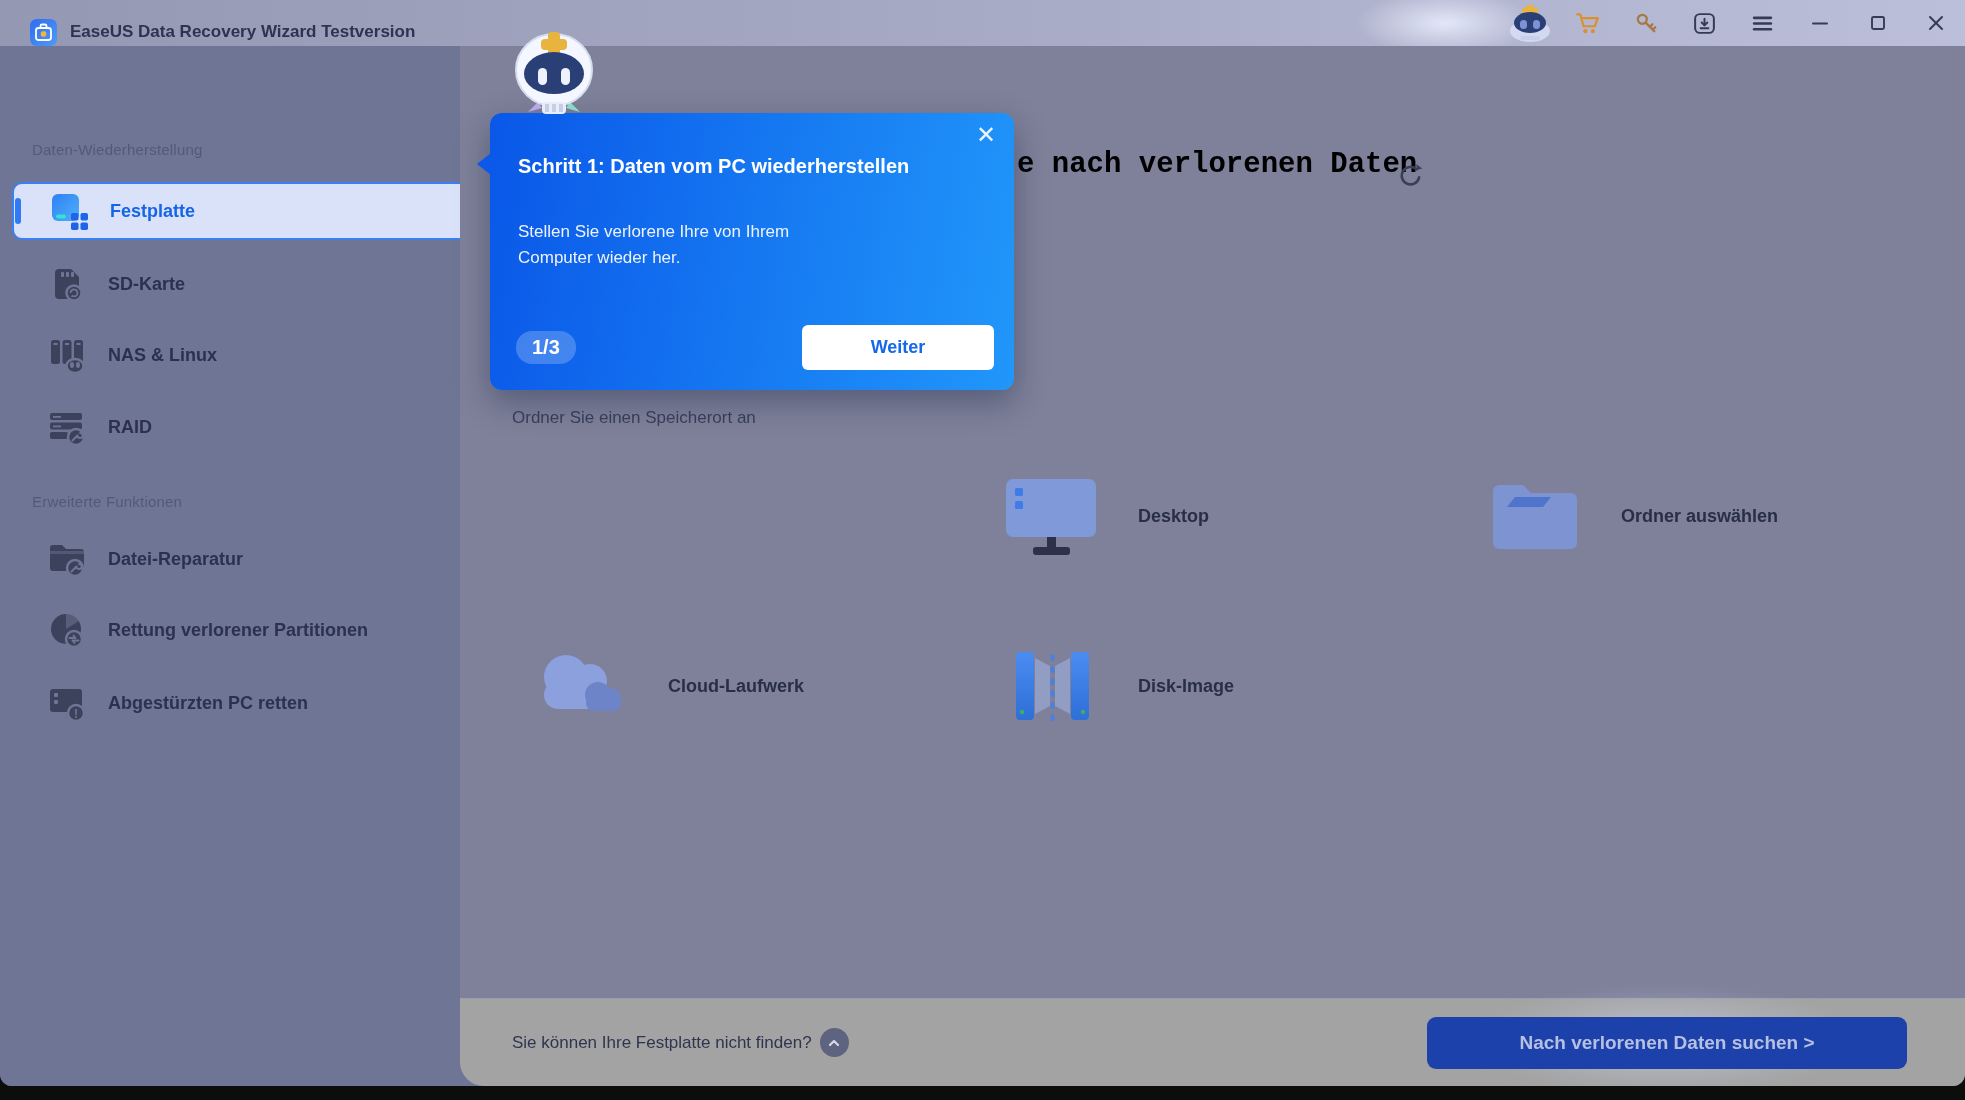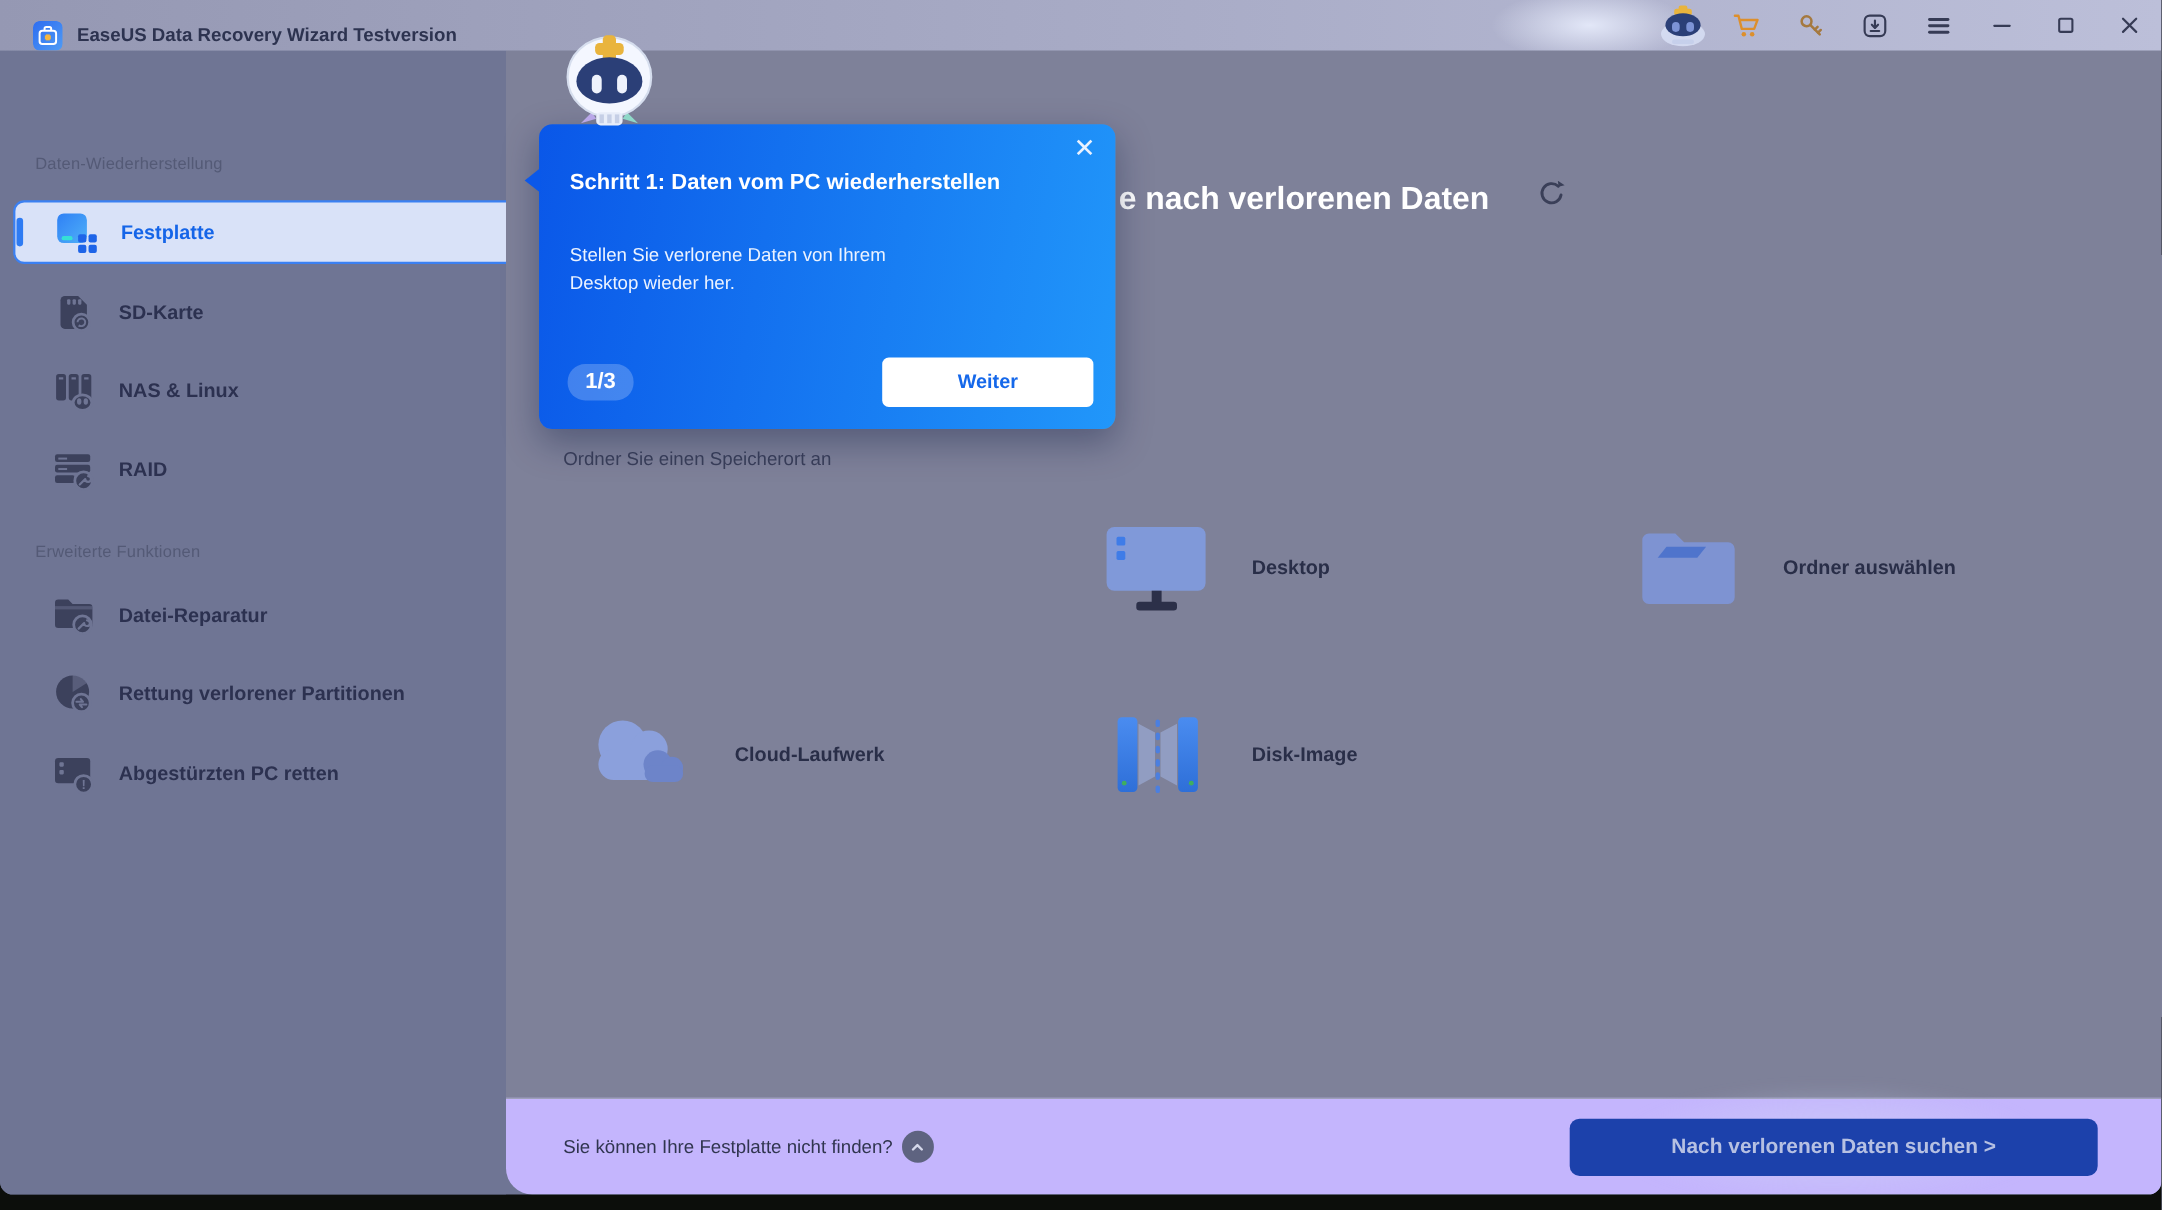--- a/index.html
+++ b/index.html
@@ -29,30 +29,30 @@
   .side-item .ico { width:42px; height:42px; flex:0 0 aupx; flex:0 0 auto; }
   .side-item .lbl { margin-left:20px; font-size:18px; font-weight:bold; color:#2c3150; }
   .side-item.selected { background:#d9e2f8; border:2px solid #3b80f2; height:58px; }
   .side-item.selected .lbl { color:#1565e8; }
   .sel-pill { position:absolute; left:1px; top:50%; transform:translateY(-50%);
               width:6px; height:26px; border-radius:3px; background:#2e7bf3; }
 
   
   .main { position:absolute; left:460px; top:46px; right:0; bottom:0; background:#7e8199;
           border-radius:0 0 12px 24px; overflow:hidden; }
-  .heading { position:absolute; left:557px; top:119px; font-size:29px; font-weight:bold; color:#ffffff; z-index:1; white-space:nowrap; }
+  .heading { position:absolute; left:557px; top:102px; font-size:29px; font-weight:bold; color:#000000; z-index:1; white-space:nowrap;font-family:Liberation Mono, monospace; }
   .refresh { position:absolute; left:936px; top:115px; width:30px; height:30px; cursor:pointer; z-index:1; }
   .prompt { position:absolute; left:52px; top:362px; font-size:17px; color:#3a3f5a; }
 
   .tile { position:absolute; height:84px; display:flex; align-items:center; cursor:pointer; }
   .tile .t-ico { width:100px; height:84px; display:flex; align-items:center; justify-content:center; flex:0 0 auto; }
   .tile .t-lbl { margin-left:36px; font-size:18px; font-weight:bold; color:#292e48; white-space:nowrap; }
 
   
-  .bottombar { position:absolute; left:0; right:0; bottom:0; height:88px; background:#c4b5fd;
+  .bottombar { position:absolute; left:0; right:0; bottom:0; height:88px; background:#a3a3a3;
                border-top:1px solid #9b9eb2; }
   .help-row { position:absolute; left:52px; top:0; height:100%; display:flex; align-items:center; cursor:pointer; }
   .help-text { font-size:17px; color:#30354f; }
   .chev-badge { width:29px; height:29px; margin-left:8px; border-radius:50%; background:#5e6380;
                 display:flex; align-items:center; justify-content:center; }
   .btn-glow { position:absolute; right:100px; top:-14px; width:400px; height:110px; border-radius:50%;
               background:radial-gradient(ellipse at center, rgba(210,220,245,.5), rgba(210,220,245,0) 70%);
               filter:blur(6px); pointer-events:none; }
   .scan-btn { position:absolute; right:58px; top:18px; width:480px; height:52px; border-radius:9px;
               background:#1c41ab; color:#b6c0e2; font-size:19px; font-weight:bold;
@@ -357,21 +357,21 @@
       </div>
       <div class="btn-glow"></div>
       <div class="scan-btn">Nach verlorenen Daten suchen &gt;</div>
     </div>
   </div>
 </div>
 
 <div class="tour">
   <div class="tour-close">✕</div>
   <div class="tour-title">Schritt 1: Daten vom PC wiederherstellen</div>
-  <div class="tour-body">Stellen Sie verlorene Daten von Ihrem Desktop wieder her.</div>
+  <div class="tour-body">Stellen Sie verlorene Ihre von Ihrem Computer wieder her.</div>
   <div class="tour-step">1/3</div>
   <div class="tour-next">Weiter</div>
 </div>
 
 <svg class="mascot" viewBox="0 0 92 90">
   <path d="M30 72 l-10 10 l14 -4 z" fill="#b9a7e8"></path>
   <path d="M62 72 l10 10 l-14 -4 z" fill="#8fd8c8"></path>
   <ellipse cx="46" cy="40" rx="38" ry="36" fill="#f4f7ff"></ellipse>
   <ellipse cx="46" cy="40" rx="38" ry="36" fill="none" stroke="#d6deee" stroke-width="2"></ellipse>
   <rect x="40" y="2" width="12" height="26" rx="4" fill="#e9b43d"></rect>

